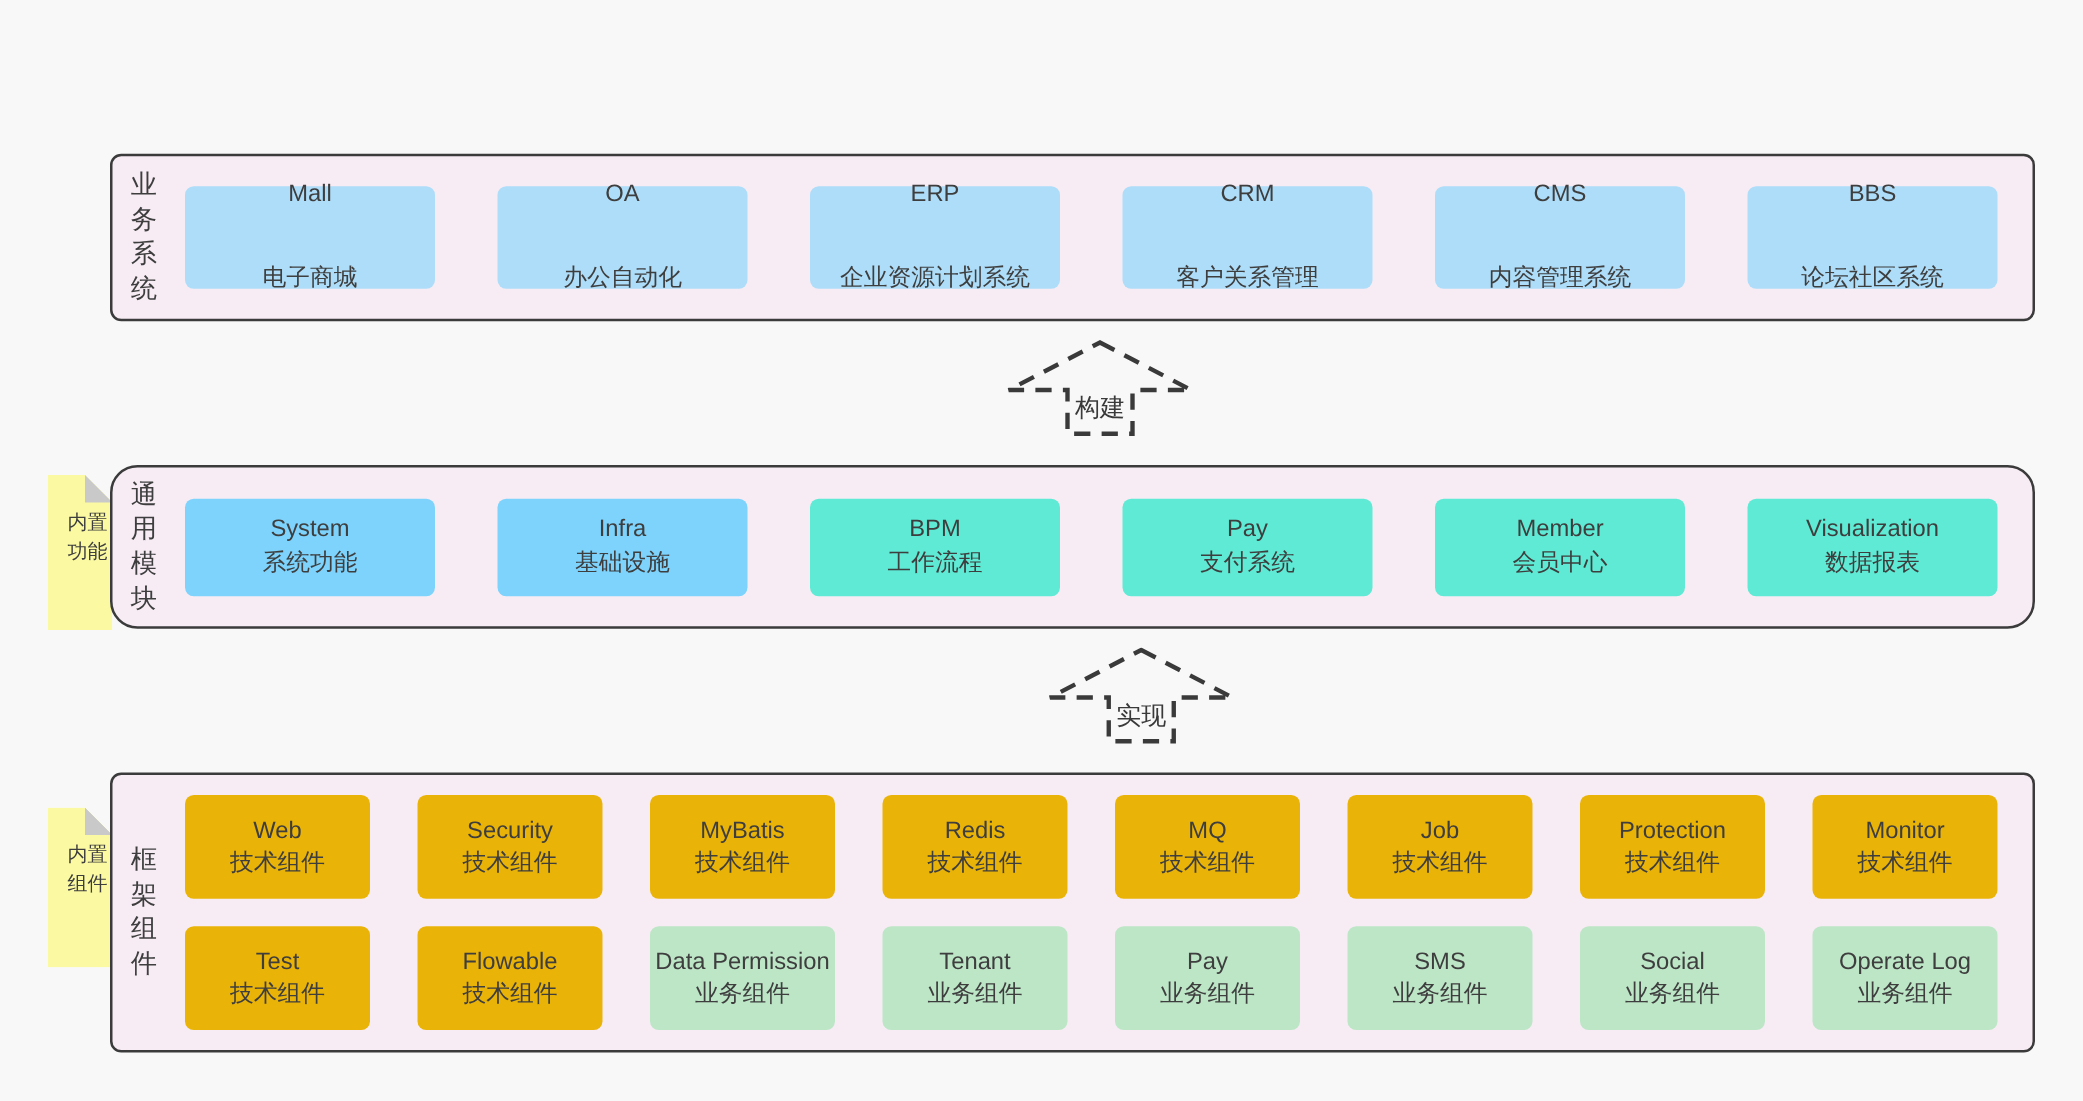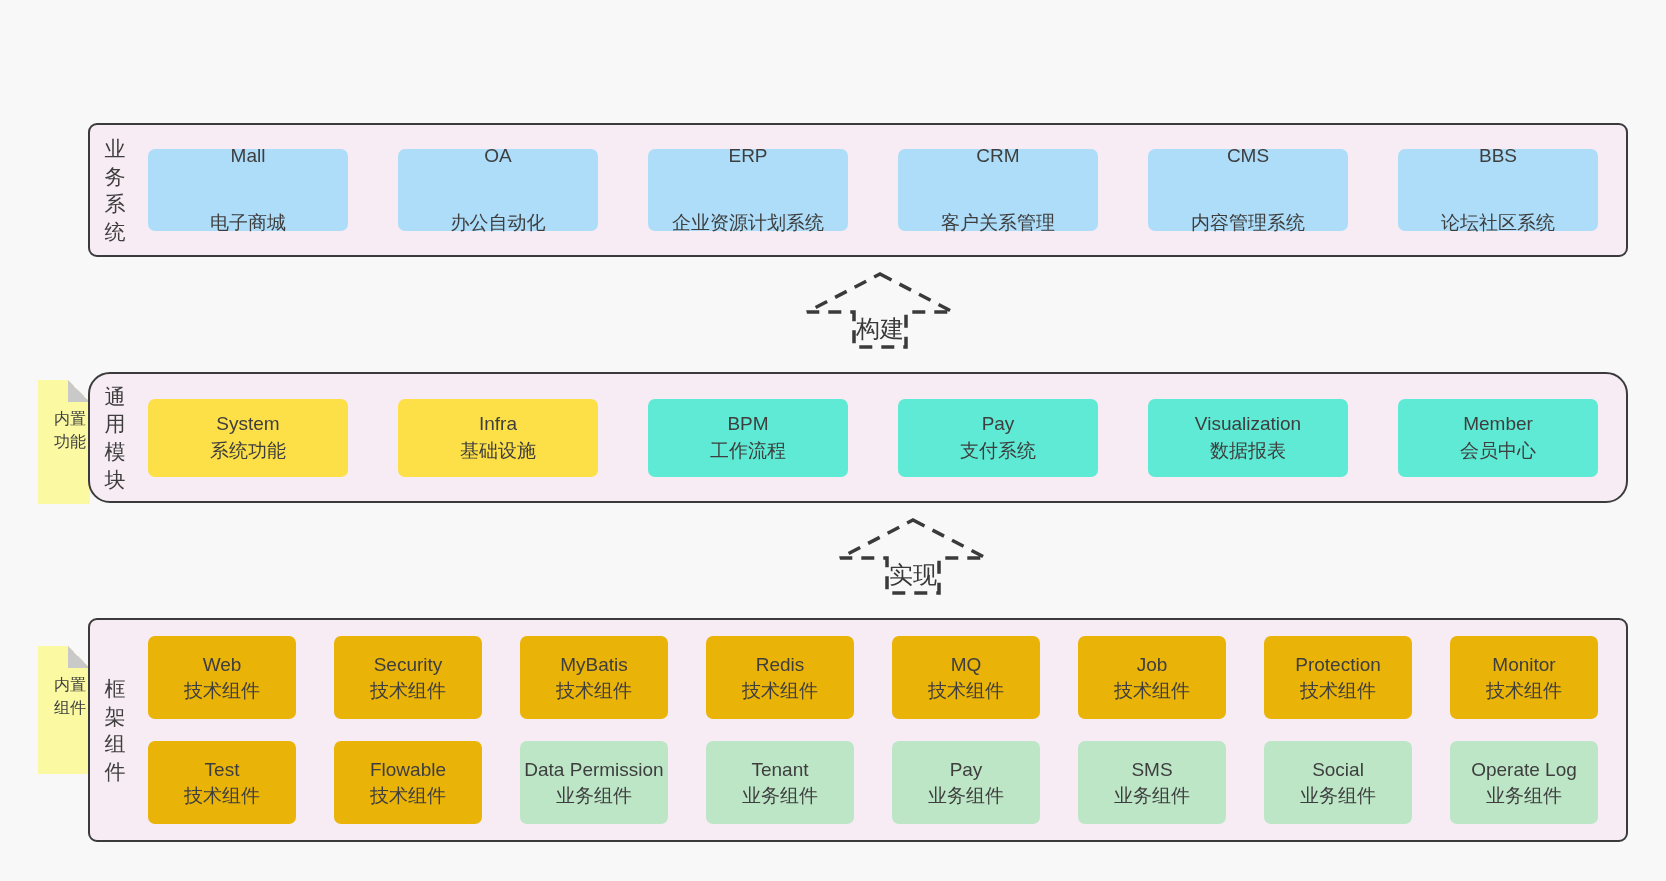--- a/index.html
+++ b/index.html
@@ -40,33 +40,33 @@
     border-radius:7px; box-sizing:border-box;
     display:flex; flex-direction:column; align-items:center; justify-content:center;
     text-align:center; font-size:19px; line-height:1.4; color:#3e3e3e;
     padding:2px 4px;
   }
   #layer-business .box { width:200px; height:82px;gap:40px; }
   #layer-modules  .box { width:200px; height:78px; }
   #layer-components .box { width:148px; height:83px; line-height:1.32; }
 
   .box.blue       { background:#aeddf9; }
-  .box.red        { background:#fde047; }
+  .box.red        { background:#7dd3fc; }
   .box.pink       { background:#5eead4; }
   .box.green      { background:#eab308; }
   .box.lightgreen { background:#bde6c7; }
 
   
   .arrow { position:absolute; width:150px; height:78px; z-index:1; }
   #arrow-build     { left:805px; top:272px; }
   #arrow-implement { left:838px; top:518px; }
   .arrow svg { position:absolute; left:0; top:0; }
   .arrow-label {
     position:absolute; top:41px; left:0; right:0;
-    text-align:center; font-size:24px; color:#3a3a3a;
+    text-align:center; font-size:20px; color:#3a3a3a;
   }
 
   
   .note {
     position:absolute; left:38px; width:52px; z-index:0;
     background:#fbfaa3;
     clip-path: polygon(0 0, calc(100% - 22px) 0, 100% 22px, 100% 100%, 0 100%);
     font-size:16px; line-height:1.42; color:#3e3e3e;
     word-break:break-all; padding:28px 0 0 16px; box-sizing:border-box;
   }
@@ -138,26 +138,26 @@
         </div>
         <div class="box pink">
           <span>BPM</span>
           <span>工作流程</span>
         </div>
         <div class="box pink">
           <span>Pay</span>
           <span>支付系统</span>
         </div>
         <div class="box pink">
+          <span>Member</span>
+          <span>会员中心</span>
+        </div>
+        <div class="box pink">
           <span>Visualization</span>
           <span>数据报表</span>
-        </div>
-        <div class="box pink">
-          <span>Member</span>
-          <span>会员中心</span>
         </div>
       </div>
     </div>
   </section>
 
   <div class="arrow" id="arrow-implement">
     <svg width="150" height="78" viewBox="0 0 150 78">
       <path d="M75 2 L148 40 L101 40 L101 75 L49 75 L49 40 L2 40 Z" fill="none" stroke="#3a3a3a" stroke-width="3.5" stroke-dasharray="13 9"></path>
     </svg>
     <div class="arrow-label">实现</div>

